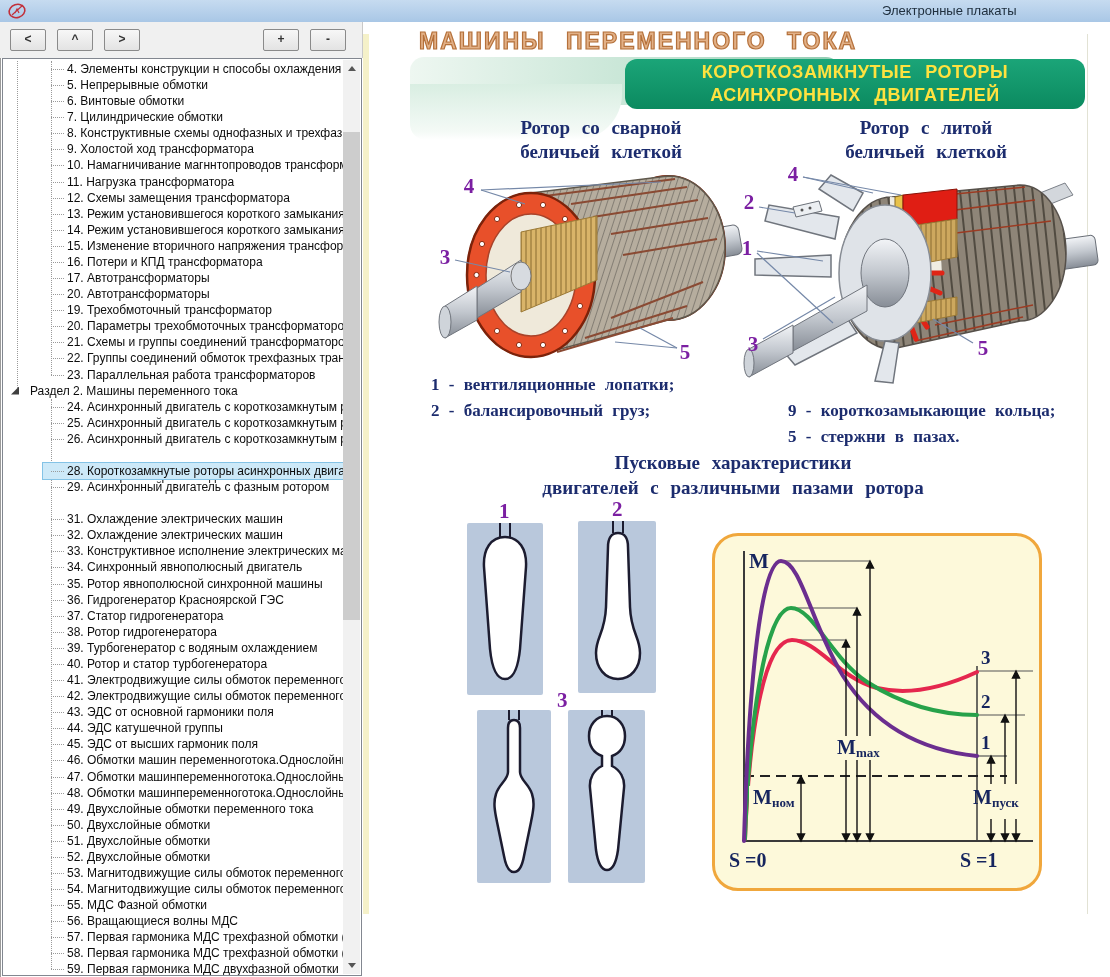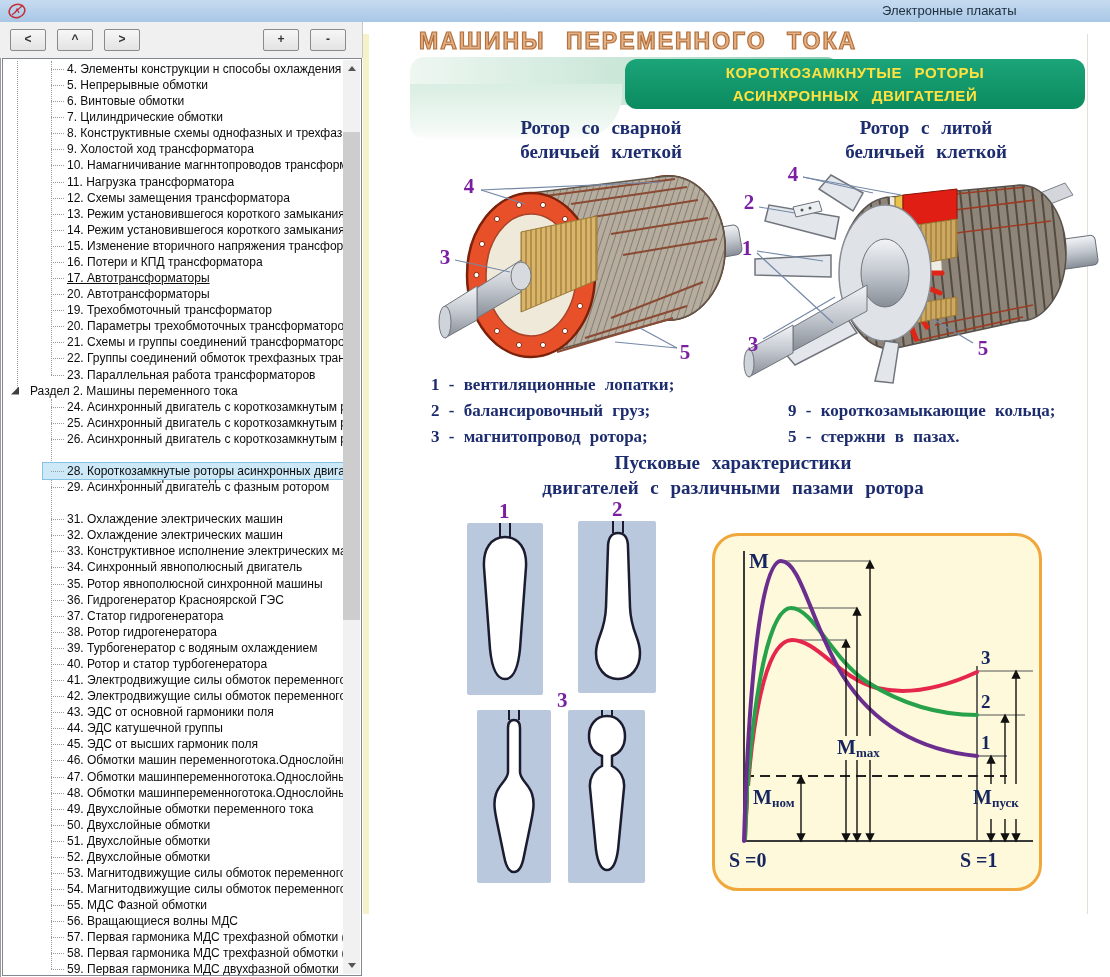--- a/index.html
+++ b/index.html
@@ -45,21 +45,21 @@
   .page-strip{position:absolute;left:0;top:12px;width:6px;height:880px;background:#f5f1c9;}
   .page-edge{position:absolute;left:724px;top:12px;width:1px;height:880px;background:#e2e2d4;}
   .mptoka{position:absolute;left:56px;top:6px;font-size:23px;font-weight:bold;letter-spacing:2px;
           word-spacing:12px;color:#e2b086;-webkit-text-stroke:1.2px #b5713b;}
   .band-light{position:absolute;left:47px;top:35px;width:430px;height:48px;border-radius:14px;
           background:linear-gradient(90deg,#eef7f1,#c2e3d2 60%,#8fccb1);}
   .band-tab{position:absolute;left:47px;top:62px;width:212px;height:56px;border-radius:0 0 46px 16px;
           background:linear-gradient(180deg,#d9eee2,#f4faf6 85%,#fff);}
   .band-dark{position:absolute;left:262px;top:37px;width:460px;height:50px;border-radius:12px;
           background:linear-gradient(180deg,#1ba578,#0b8a5f);}
-  .band-title{color:#ffe23f;font-weight:bold;font-size:15px;text-align:center;line-height:23px;
+  .band-title{color:#ffe23f;font-weight:bold;font-size:18px;text-align:center;line-height:23px;
           letter-spacing:.5px;word-spacing:8px;padding-top:2px;}
   .serif{font-family:"Liberation Serif","DejaVu Serif",serif;}
   .rtitle{position:absolute;width:322px;text-align:center;font-weight:bold;font-size:19px;
           color:#1c2c6e;line-height:24px;word-spacing:7px;}
   .leg{position:absolute;font-weight:bold;font-size:17px;color:#1c2c6e;line-height:26px;word-spacing:5px;}
   .sec-title{position:absolute;left:60px;top:428px;width:620px;text-align:center;font-weight:bold;
           font-size:19px;color:#1c2c6e;line-height:25px;word-spacing:7px;}
   .slotbox{position:absolute;background:#b9c8dc;border-radius:2px;}
   .slotnum{position:absolute;font-family:"Liberation Serif",serif;font-weight:bold;font-size:21px;color:#7b1fa2;}
   .chart{position:absolute;left:349px;top:511px;width:330px;height:358px;box-sizing:border-box;
@@ -98,21 +98,21 @@
       <div class="trow item" style="top: 48.24px;">7. Цилиндрические обмотки</div>
       <div class="trow item" style="top: 64.32px;">8. Конструктивные схемы однофазных и трехфазных тр</div>
       <div class="trow item" style="top: 80.4px;">9. Холостой ход трансформатора</div>
       <div class="trow item" style="top: 96.48px;">10. Намагничивание магннтопроводов трансформаторов</div>
       <div class="trow item" style="top: 112.56px;">11. Нагрузка трансформатора</div>
       <div class="trow item" style="top: 128.64px;">12. Схемы замещения трансформатора</div>
       <div class="trow item" style="top: 144.72px;">13. Режим установившегося короткого замыкания транс</div>
       <div class="trow item" style="top: 160.8px;">14. Режим установившегося короткого замыкания транс</div>
       <div class="trow item" style="top: 176.88px;">15. Изменение вторичного напряжения трансформатора</div>
       <div class="trow item" style="top: 192.96px;">16. Потери и КПД трансформатора</div>
-      <div class="trow item" style="top: 209.04px; text-decoration: underline;">17. Автотрансформаторы</div>
+      <div class="trow item" style="top: 209.04px;">17. Автотрансформаторы</div>
       <div class="trow item" style="top: 225.12px;">20. Автотрансформаторы</div>
       <div class="trow item" style="top: 241.2px;">19. Трехобмоточный трансформатор</div>
       <div class="trow item" style="top: 257.28px;">20. Параметры трехобмоточных трансформаторов</div>
       <div class="trow item" style="top: 273.36px;">21. Схемы и группы соединений трансформаторов</div>
       <div class="trow item" style="top: 289.44px;">22. Группы соединений обмоток трехфазных трансформ</div>
       <div class="trow item" style="top: 305.52px;">23. Параллельная работа трансформаторов</div>
       <div class="trow sect" style="top: 321.6px;">Раздел 2. Машины переменного тока</div>
       <div class="trow item" style="top: 337.68px;">24. Асинхронный двигатель с короткозамкнутым роторо</div>
       <div class="trow item" style="top: 353.76px;">25. Асинхронный двигатель с короткозамкнутым роторо</div>
       <div class="trow item" style="top: 369.84px;">26. Асинхронный двигатель с короткозамкнутым роторо</div>
@@ -314,21 +314,20 @@
     <text x="58" y="26" font-size="21" font-weight="bold" fill="#7b1fa2" text-anchor="middle">4</text>
     <text x="14" y="54" font-size="21" font-weight="bold" fill="#7b1fa2" text-anchor="middle">2</text>
     <text x="12" y="100" font-size="21" font-weight="bold" fill="#7b1fa2" text-anchor="middle">1</text>
     <text x="18" y="196" font-size="21" font-weight="bold" fill="#7b1fa2" text-anchor="middle">3</text>
     <text x="248" y="200" font-size="21" font-weight="bold" fill="#7b1fa2" text-anchor="middle">5</text>
   </svg>
 
   <div class="leg serif" style="left:68px;top:350px">
     <div>1 - вентиляционные лопатки;</div>
     <div>2 - балансировочный груз;</div>
-    <div>3 - магнитопровод ротора;</div>
   </div>
   <div class="leg serif" style="left:425px;top:376px">
     <div>9 - короткозамыкающие кольца;</div>
     <div>5 - стержни в пазах.</div>
   </div>
 
   <div class="sec-title serif">
     <div>Пусковые характеристики</div>
     <div>двигателей с различными пазами ротора</div>
   </div>

